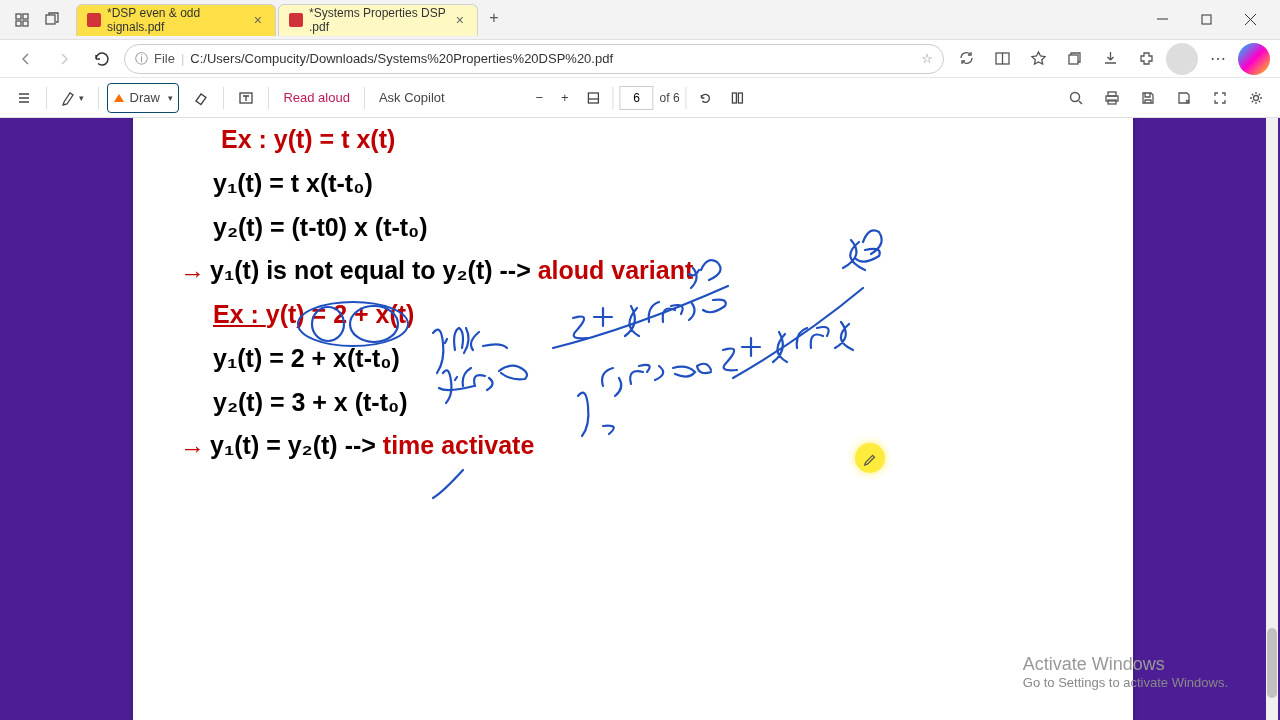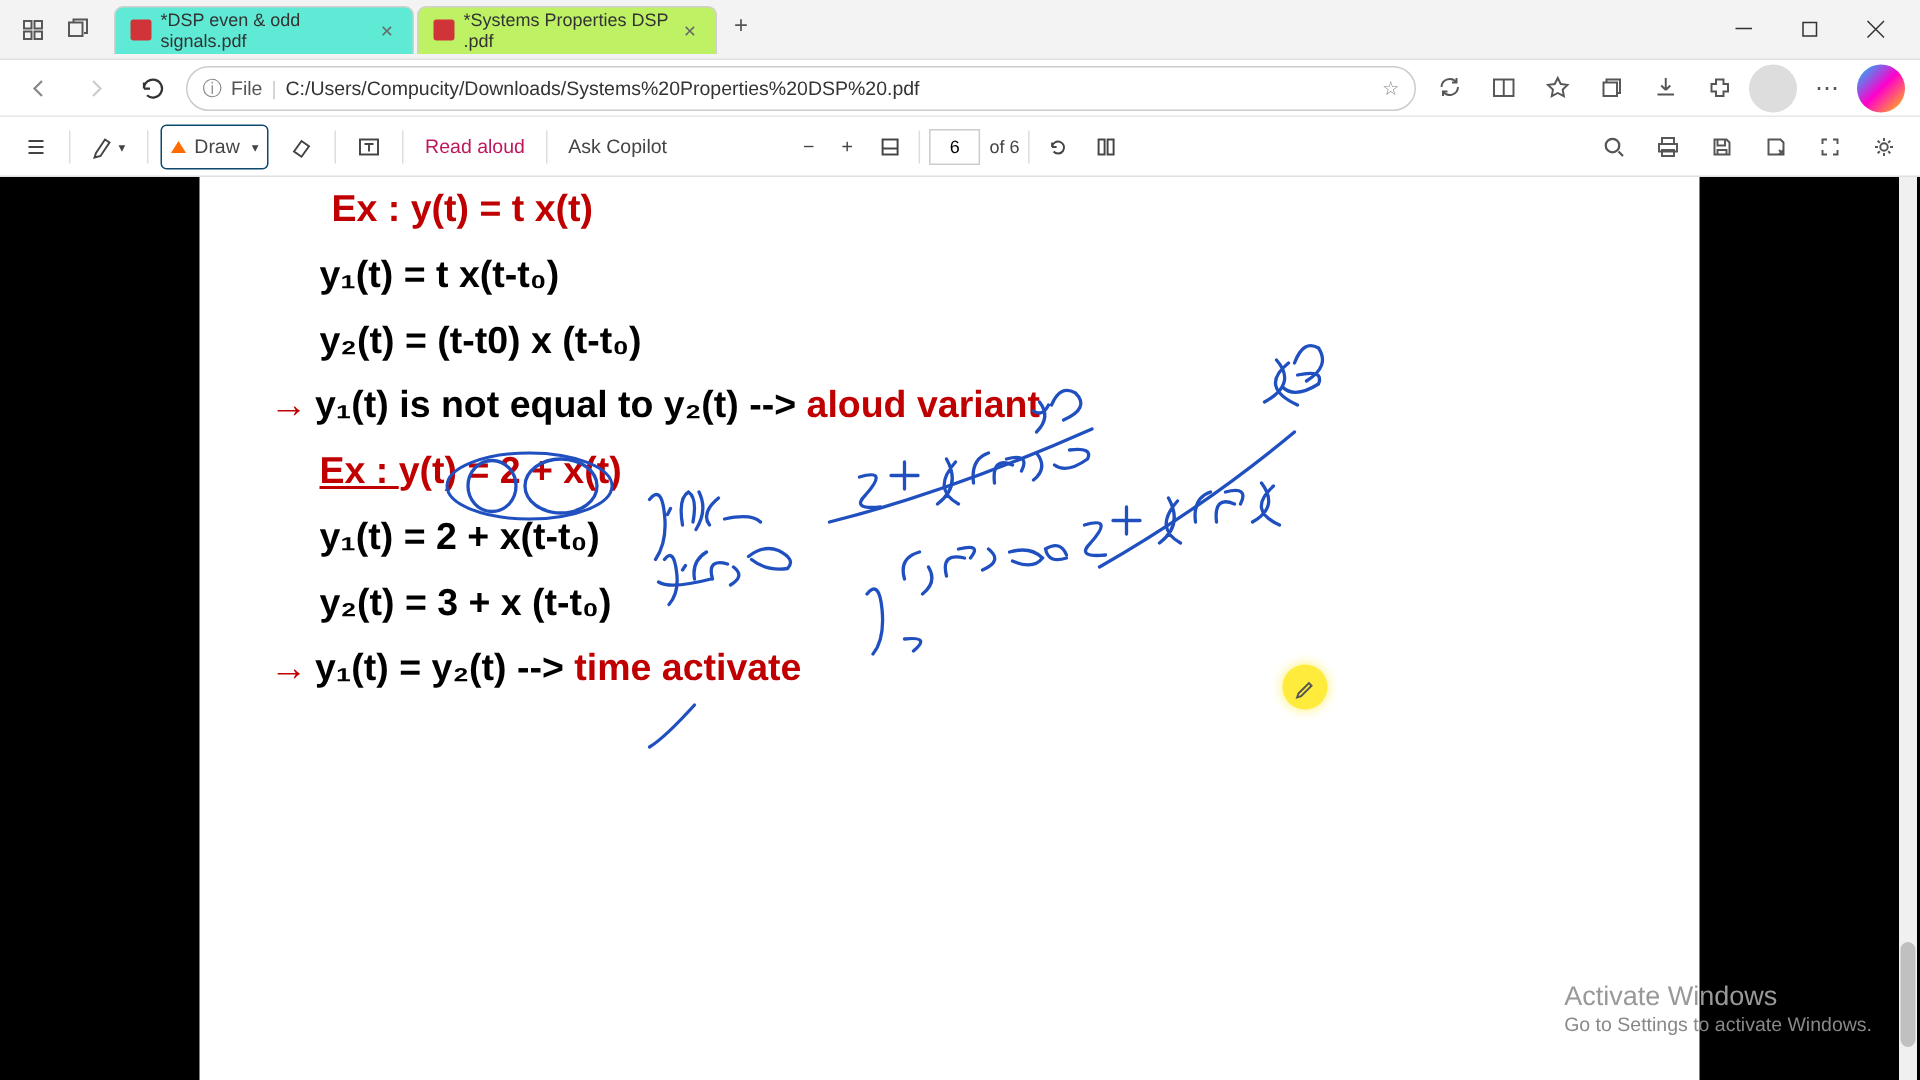--- a/index.html
+++ b/index.html
@@ -1,21 +1,21 @@
 <!DOCTYPE html>
 <html><head>
 <meta charset="utf-8">
 <style>
 *{margin:0;padding:0;box-sizing:border-box;font-family:"Segoe UI",Arial,sans-serif}
 body{width:1280px;height:720px;background:#fff;overflow:hidden;position:relative}
 .titlebar{height:40px;background:#f3f3f3;display:flex;align-items:center;padding:0 8px;border-bottom:1px solid #e0e0e0}
 .tb-icon{width:28px;height:28px;display:flex;align-items:center;justify-content:center;color:#555;margin-right:2px}
 .tabs{display:flex;margin-left:8px;flex:1}
-.tab{height:32px;background:#bef264;border:1px solid #d0d0d0;border-bottom:none;border-radius:6px 6px 0 0;display:flex;align-items:center;padding:0 10px;margin-right:2px;font-size:12px;color:#333;min-width:180px;max-width:200px}
-.tab.inactive{background:#5eead4}
+.tab{height:32px;background:#fef9c3;border:1px solid #d0d0d0;border-bottom:none;border-radius:6px 6px 0 0;display:flex;align-items:center;padding:0 10px;margin-right:2px;font-size:12px;color:#333;min-width:180px;max-width:200px}
+.tab.inactive{background:#fde047}
 .tab .pdf-ico{width:14px;height:14px;background:#d13438;border-radius:2px;margin-right:6px;flex-shrink:0}
 .tab .close{margin-left:auto;color:#666;font-size:14px;padding:0 3px}
 .newtab{width:28px;height:28px;display:flex;align-items:center;justify-content:center;color:#555;font-size:16px}
 .winctl{display:flex;margin-left:auto}
 .winctl div{width:44px;height:32px;display:flex;align-items:center;justify-content:center;color:#333}
 .addrbar{height:38px;display:flex;align-items:center;padding:0 10px;gap:6px;border-bottom:1px solid #e8e8e8}
 .nav-btn{width:32px;height:32px;display:flex;align-items:center;justify-content:center;color:#888;border-radius:4px}
 .nav-btn.active{color:#333}
 .urlbox{flex:1;height:30px;border:1px solid #ccc;border-radius:15px;display:flex;align-items:center;padding:0 10px;font-size:13px;color:#555;gap:6px}
 .urlbox .file-ico{color:#888}
@@ -25,29 +25,29 @@
 .copilot{width:26px;height:26px;border-radius:50%;background:linear-gradient(135deg,#0cf,#f0c,#fc0)}
 .pdfbar{height:40px;display:flex;align-items:center;padding:0 10px;gap:8px;border-bottom:1px solid #e0e0e0;font-size:13px;color:#444}
 .pdfbar .tool{height:30px;display:flex;align-items:center;padding:0 6px;border-radius:4px;gap:4px}
 .draw-btn{border:1px solid #0c4a6e;padding:0 8px}
 .draw-ico{width:0;height:0;border-left:5px solid transparent;border-right:5px solid transparent;border-bottom:8px solid #ff6b00;margin-right:2px}
 .sep{width:1px;height:22px;background:#ddd}
 .page-ctl{display:flex;align-items:center;gap:6px;margin-left:auto;margin-right:auto;position:absolute;left:50%;transform:translateX(-50%)}
 .page-in{width:34px;height:24px;border:1px solid #ccc;text-align:center;font-size:12px}
 .right-tools{display:flex;gap:8px;margin-left:auto}
 .right-tools div{width:28px;height:28px;display:flex;align-items:center;justify-content:center;color:#555}
-.viewer{position:absolute;top:118px;left:0;right:0;bottom:0;background:#000000;overflow:hidden}
+.viewer{position:absolute;top:118px;left:0;right:0;bottom:0;background:#4c1d95;overflow:hidden}
 .page{position:absolute;left:133px;top:0;width:1000px;height:695px;background:#fff;box-shadow:0 0 6px rgba(0,0,0,.2)}
 .content{padding:0 80px;font-family:"Times New Roman",serif;font-size:25px;line-height:1.75;color:#000;font-weight:600}
 .red{color:#c00000}
 .arrow{display:inline-block;width:30px;color:#c00000}
 .annot{position:absolute;pointer-events:none}
 .cursor{position:absolute;width:30px;height:30px;background:#ffeb3b;border-radius:50%;display:flex;align-items:center;justify-content:center;box-shadow:0 0 8px rgba(255,235,59,.8)}
 .cursor svg{width:14px;height:14px}
-.watermark{position:absolute;right:32px;bottom:30px;text-align:left;color:#888;font-size:13px}
+.watermark{position:absolute;right:52px;bottom:30px;text-align:left;color:#888;font-size:13px}
 .watermark .t1{font-size:18px;color:#999}
 .scrollbar{position:absolute;right:2px;top:118px;width:12px;bottom:0;background:#f0f0f0}
 .thumb{position:absolute;right:1px;width:10px;height:70px;background:#c0c0c0;border-radius:5px;top:510px}
 svg{overflow:visible}
 </style>
 </head>
 <body>
 
 <div class="titlebar">
   <div class="tb-icon">

